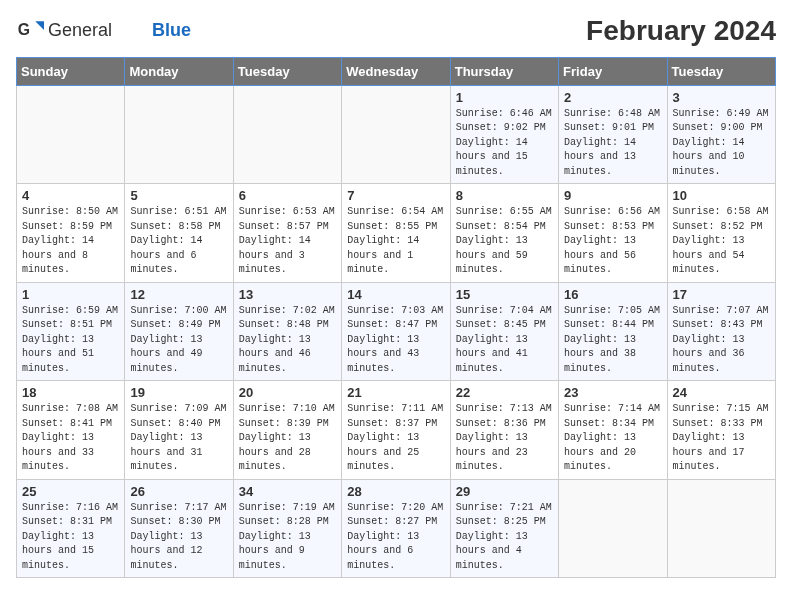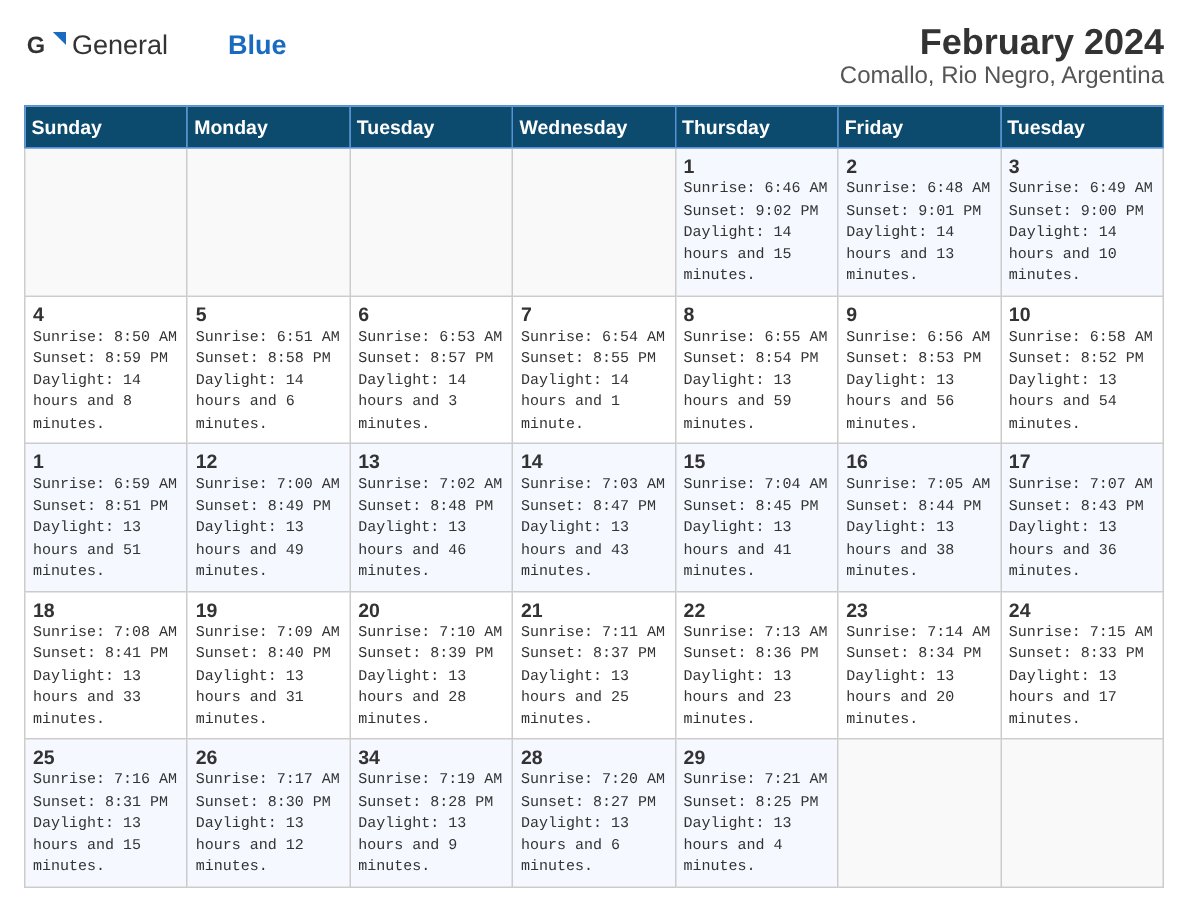--- a/index.html
+++ b/index.html
@@ -33,35 +33,35 @@
       margin-left: 40px;
     }
     .logo-icon {
       width: 28px;
       height: 28px;
     }
     .title-area {
       text-align: right;
     }
     .month-title {
-      font-size: 24px;
+      font-size: 28px;
       font-weight: bold;
       color: #333;
       line-height: 1.1;
     }
     .location-title {
       font-size: 16px;
       color: #555;
     }
     table {
       width: 100%;
       border-collapse: collapse;
     }
     thead tr th {
-      background: #0c4a6e;
+      background: #737373;
       color: #fff;
       font-size: 13px;
       font-weight: bold;
       padding: 6px 4px;
       text-align: left;
       border: 1px solid #5590d8;
     }
     tbody tr td {
       border: 1px solid #ccc;
       vertical-align: top;
@@ -103,21 +103,20 @@
     <svg class="logo-icon" viewBox="0 0 32 32" xmlns="http://www.w3.org/2000/svg">
       <text x="2" y="22" font-size="18" font-weight="bold" fill="#333">G</text>
       <polygon points="22,6 32,6 32,16" fill="#1a6bbf"></polygon>
     </svg>
     <div>
       <span class="logo-text-general">General</span><span class="logo-text-blue">Blue</span>
     </div>
   </div>
   <div class="title-area">
     <div class="month-title">February 2024</div>
-    <div class="location-title">Comallo, Rio Negro, Argentina</div>
   </div>
 </div>
 
 <table>
   <thead>
     <tr id="thead-row">
     <th>Sunday</th>
         <th>Monday</th>
         <th>Tuesday</th>
         <th>Wednesday</th>

